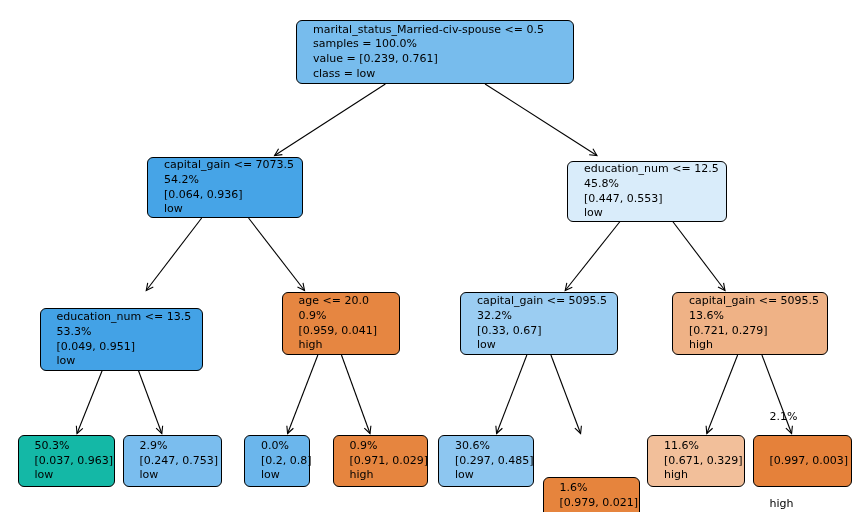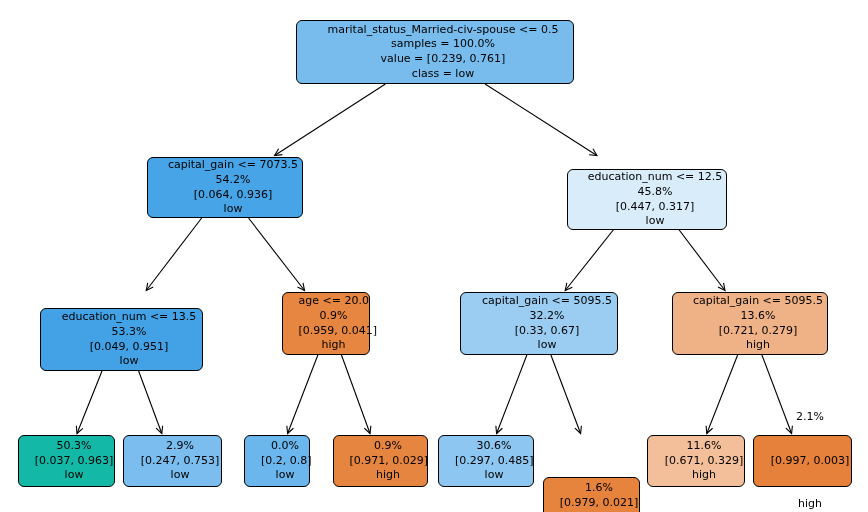--- a/index.html
+++ b/index.html
@@ -21,21 +21,20 @@
     box-sizing: border-box;
     border: 1.2px solid #000000;
     border-radius: 6px;
     display: flex;
     flex-direction: column;
     justify-content: center;
     align-items: center;
     font-size: 11px;
     line-height: 14.6px;
     color: #000000;
-    text-align: center;
     white-space: nowrap;
     padding-left: 16px;
   }
   .node .line { width: 100%; }
 </style>
 </head>
 <body>
 
 <div class="stage">
   <svg class="edges" xmlns="http://www.w3.org/2000/svg">
@@ -67,33 +66,33 @@
       <div class="line">samples = 100.0%</div>
       <div class="line">value = [0.239, 0.761]</div>
       <div class="line">class = low</div>
     </div>
     <div class="node" style="left: 147px; top: 157px; width: 156px; height: 61px; background: rgb(70, 164, 231);">
       <div class="line">capital_gain &lt;= 7073.5</div>
       <div class="line">54.2%</div>
       <div class="line">[0.064, 0.936]</div>
       <div class="line">low</div>
     </div>
-    <div class="node" style="left: 567px; top: 169px; width: 160px; height: 61px; background: rgb(217, 236, 250);">
+    <div class="node" style="left: 567px; top: 161px; width: 160px; height: 61px; background: rgb(217, 236, 250);">
       <div class="line">education_num &lt;= 12.5</div>
       <div class="line">45.8%</div>
-      <div class="line">[0.447, 0.317]</div>
+      <div class="line">[0.447, 0.553]</div>
       <div class="line">low</div>
     </div>
     <div class="node" style="left: 39.5px; top: 308px; width: 163px; height: 63px; background: rgb(67, 162, 230); border-radius: 6px;">
       <div class="line">education_num &lt;= 13.5</div>
       <div class="line">53.3%</div>
       <div class="line">[0.049, 0.951]</div>
       <div class="line">low</div>
     </div>
-    <div class="node" style="left: 281.5px; top: 292px; width: 88px; height: 63px; background: rgb(230, 134, 65);">
+    <div class="node" style="left: 281.5px; top: 292px; width: 118px; height: 63px; background: rgb(230, 134, 65);">
       <div class="line">age &lt;= 20.0</div>
       <div class="line">0.9%</div>
       <div class="line">[0.959, 0.041]</div>
       <div class="line">high</div>
     </div>
     <div class="node" style="left: 460px; top: 292px; width: 158px; height: 63px; background: rgb(155, 205, 242);">
       <div class="line">capital_gain &lt;= 5095.5</div>
       <div class="line">32.2%</div>
       <div class="line">[0.33, 0.67]</div>
       <div class="line">low</div>

